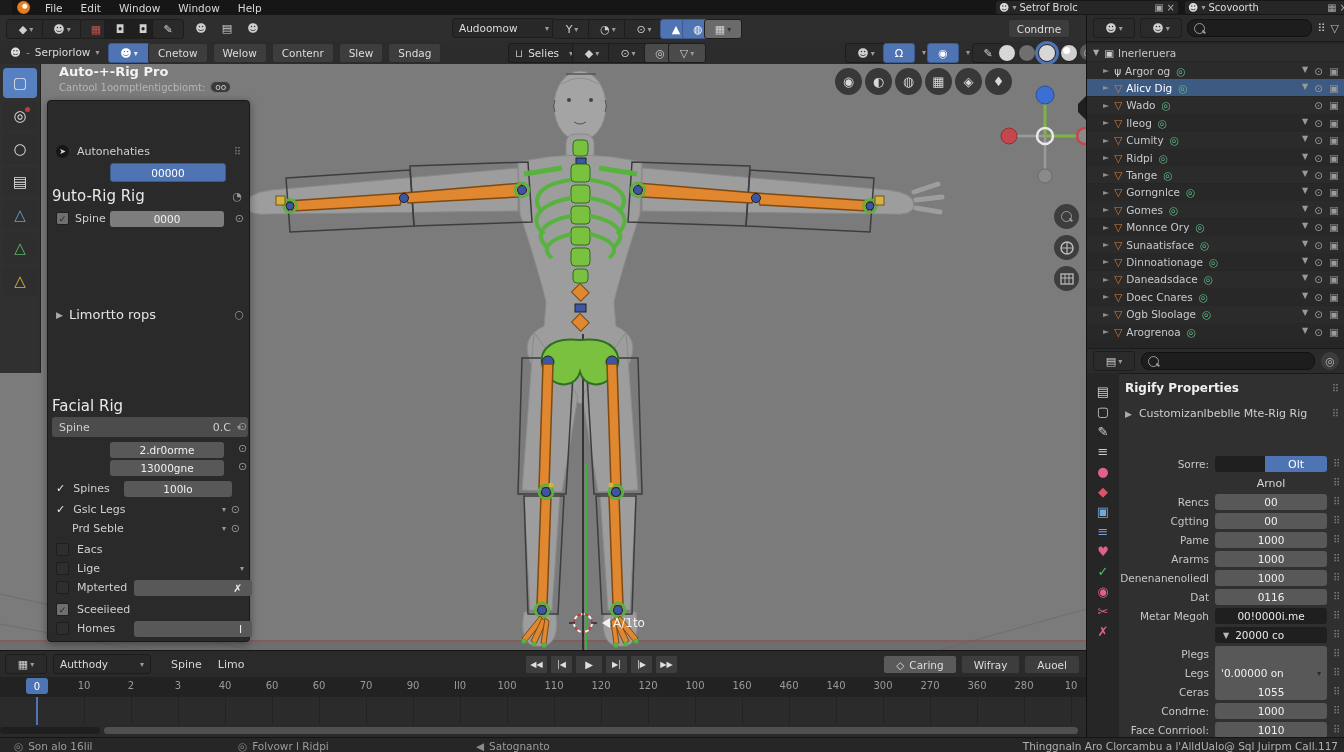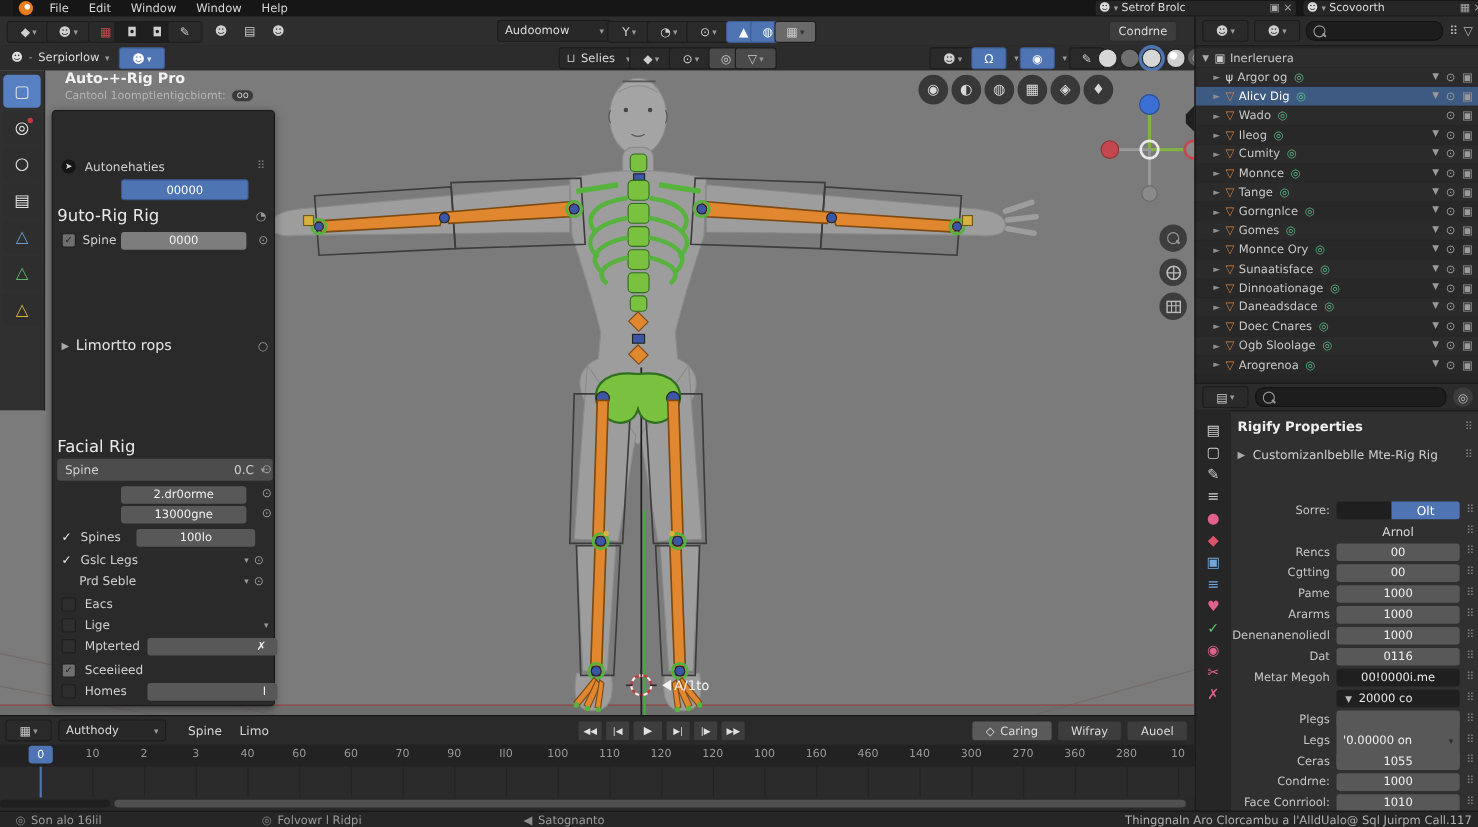--- a/index.html
+++ b/index.html
@@ -179,20 +179,27 @@
     <div class="dd abs" style="left:4px;top:2px;height:18px;background:transparent;border:none">
       <span style="color:#ddd">☻</span>
       <span style="color:#9a9a9a">-</span>
       <span>Serpiorlow</span>
         <span class="chev">▾</span>
     </div>
     <div class="icobtn bluesel abs" style="left:108px;top:2px;width:34px">
         <span>☻</span>
         <span class="chev" style="color:#dfe8f5">▾</span>
       </div>
+    <div id="hdrbtns" class="flex abs" style="left:148px;top:2px;">
+        <div class="hbtn">Cnetow</div>
+        <div class="hbtn">Welow</div>
+        <div class="hbtn">Contenr</div>
+        <div class="hbtn">Slew</div>
+        <div class="hbtn">Sndag</div>
+      </div>
     <div class="dd abs" style="left:508px;top:2px;height:18px;width:58px">
       <span style="color:#bbb">⊔</span>
       <span style="flex:1">Selies</span>
         <span class="chev">▾</span>
     </div>
     <div class="icobtn abs" style="left:572px;top:2px;width:32px">
         <span>◆</span>
         <span class="chev">▾</span>
       </div>
     <div class="icobtn abs" style="left:608px;top:2px;width:32px">
@@ -622,21 +629,21 @@
           <span style="color: rgb(95, 191, 138); margin-left: 2px;">◎</span>
           <span style="margin-left: auto; display: flex; gap: 6px; padding-right: 6px;">
             <span style="color: rgb(154, 154, 154); font-size: 8px;">▼</span>
             <span style="color: rgb(154, 154, 154);">⊙</span>
             <span style="color: rgb(154, 154, 154);">▣</span>
           </span>
         </div>
         <div class="orow" style="top: 107px; background: rgb(40, 40, 40);">
           <span style="color: rgb(143, 143, 143); font-size: 8px; margin: 0px 5px 0px 16px;">►</span>
           <span style="color: rgb(216, 129, 63);">▽</span>
-          <span class="nm">Monnce</span>
+          <span class="nm">Ridpi</span>
           <span style="color: rgb(95, 191, 138); margin-left: 2px;">◎</span>
           <span style="margin-left: auto; display: flex; gap: 6px; padding-right: 6px;">
             <span style="color: rgb(154, 154, 154); font-size: 8px;">▼</span>
             <span style="color: rgb(154, 154, 154);">⊙</span>
             <span style="color: rgb(154, 154, 154);">▣</span>
           </span>
         </div>
         <div class="orow" style="top: 124.4px; background: rgb(43, 43, 43);">
           <span style="color: rgb(143, 143, 143); font-size: 8px; margin: 0px 5px 0px 16px;">►</span>
           <span style="color: rgb(216, 129, 63);">▽</span>

